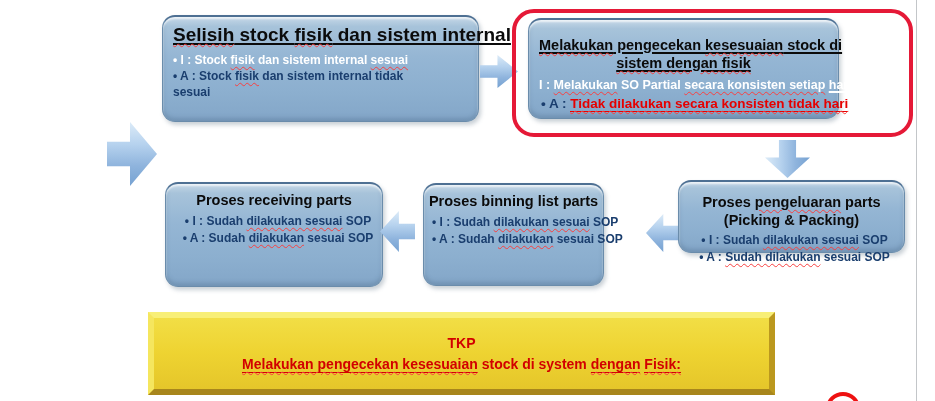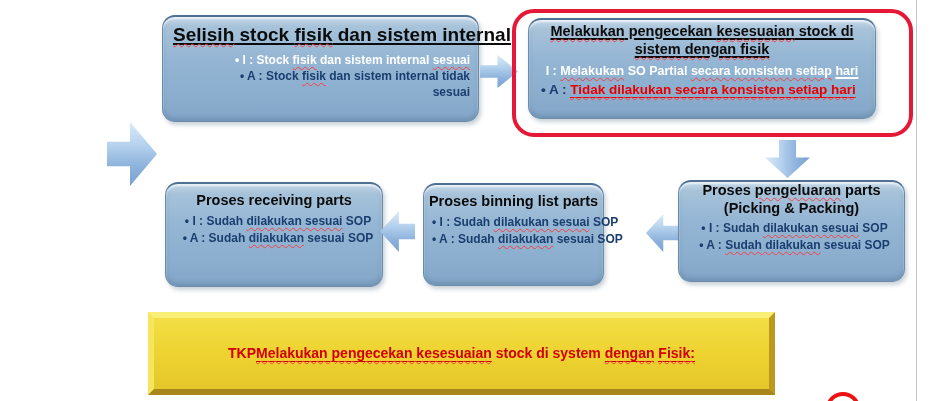--- a/index.html
+++ b/index.html
@@ -50,46 +50,46 @@
   .arrow-left{clip-path:polygon(100% 31%,54% 31%,54% 0,0 50%,54% 100%,54% 69%,100% 69%);}
   .arrow-down{clip-path:polygon(31% 0,69% 0,69% 46%,100% 46%,50% 100%,0 46%,31% 46%);
     background:linear-gradient(90deg,#dcebf8 0%,#b6d2ee 35%,#8fb4dd 68%,#76a2d2 100%);}
 
   
   #left-box{left:8px;top:68px;width:102px;height:167px;display:flex;flex-direction:column;justify-content:center;align-items:center;color:#000;font-size:15px;line-height:19px;text-align:center;}
   #arrow-main{left:107px;top:122px;width:50px;height:64px;}
 
   #box-selisih{left:162px;top:15px;width:317px;height:107px;padding:7px 8px 0 10px;}
   #box-selisih .title{font-size:19px;margin-bottom:6px;}
-  #box-selisih .bullet{font-size:12px;line-height:16px;text-align:right;}
+  #box-selisih .bullet{font-size:12px;line-height:16px;}
 
   #arrow-top{left:480px;top:55px;width:38px;height:33px;}
 
   #red-outline{position:absolute;left:512px;top:9px;width:401px;height:128px;border:4px solid #e51937;border-radius:22px;background:transparent;}
-  #box-pengecekan{left:528px;top:18px;width:348px;height:101px;padding:2px 10px 0;}
+  #box-pengecekan{left:528px;top:18px;width:311px;height:101px;padding:16px 10px 0;}
   #box-pengecekan .title{font-size:14.5px;line-height:18px;}
   #box-pengecekan .b-i{font-size:12.5px;text-align:center;margin-top:6px;white-space:nowrap;}
   #box-pengecekan .b-a{font-size:13.5px;text-align:left;margin-top:4px;padding-left:2px;white-space:nowrap;}
 
   #arrow-down-1{left:765px;top:140px;width:45px;height:38px;}
 
   .mid-box{padding-top:8px;}
   .mid-box .title{font-size:14.5px;margin-bottom:5px;}
   .mid-box .bullet{font-size:12px;line-height:16.5px;padding-left:8px;text-align:center;}
   #box-receiving{left:165px;top:182px;width:218px;height:105px;}
   #box-binning{left:423px;top:183px;width:181px;height:103px;}
-  #box-pengeluaran{left:678px;top:180px;width:227px;height:102px;padding-top:0;}
+  #box-pengeluaran{left:678px;top:180px;width:227px;height:73px;padding-top:12px;}
   #box-pengeluaran .title{margin-bottom:2px;}
   #box-pengeluaran .title2{font-size:14.5px;margin-bottom:4px;}
   #box-pengeluaran .bullet{padding-left:6px;}
 
   #arrow-left-1{left:646px;top:214px;width:32px;height:38px;}
   #arrow-left-2{left:380px;top:211px;width:35px;height:41px;}
 
-  #tkp-box{left:148px;top:312px;width:627px;height:83px;display:flex;justify-content:center;align-items:center;color:#d20000;font-size:14px;line-height:20.5px;text-align:center;}
+  #tkp-box{left:148px;top:312px;width:627px;height:83px;display:flex;flex-direction:column;justify-content:center;align-items:center;color:#d20000;font-size:14px;line-height:20.5px;text-align:center;}
   #tkp-box .tkp-line{white-space:nowrap;}
 
   #slide-edge{position:absolute;left:916px;top:0;width:1px;height:401px;background:#c3c6c9;}
   #red-arc{position:absolute;left:826px;top:392px;width:34px;height:32px;border:4px solid #ee1111;border-radius:50%;background:transparent;}
 </style>
 </head>
 <body>
 
 <div class="stage">
 
@@ -104,21 +104,21 @@
   </div>
 
   <div id="arrow-top" class="arrow arrow-right"></div>
 
   <div id="red-outline"></div>
 
   <div id="box-pengecekan" class="bbox">
     <div class="title u"><span class="sq">Melakukan</span><span> pengecekan </span><span class="sq">kesesuaian</span><span> stock di</span></div>
     <div class="title u"><span class="sq">sistem dengan fisik</span></div>
     <div class="b-i white"><span>I : </span><span class="sq">Melakukan</span><span> SO Partial </span><span class="sq">secara konsisten setiap</span><span> </span><span class="u">hari</span></div>
-    <div class="b-a"><span class="navy">• A : </span><span class="red bu sq">Tidak dilakukan secara konsisten setiap hari</span></div>
+    <div class="b-a"><span class="navy">• A : </span><span class="red bu sq">Tidak dilakukan secara konsisten tidak hari</span></div>
   </div>
 
   <div id="arrow-down-1" class="arrow arrow-down"></div>
 
   <div id="box-receiving" class="bbox mid-box">
     <div class="title">Proses receiving parts</div>
     <div class="bullet navy"><span>• I : Sudah </span><span class="sq">dilakukan sesuai</span><span> SOP</span></div>
     <div class="bullet navy"><span>• A : Sudah </span><span class="sq">dilakukan</span><span> sesuai SOP</span></div>
   </div>
 

